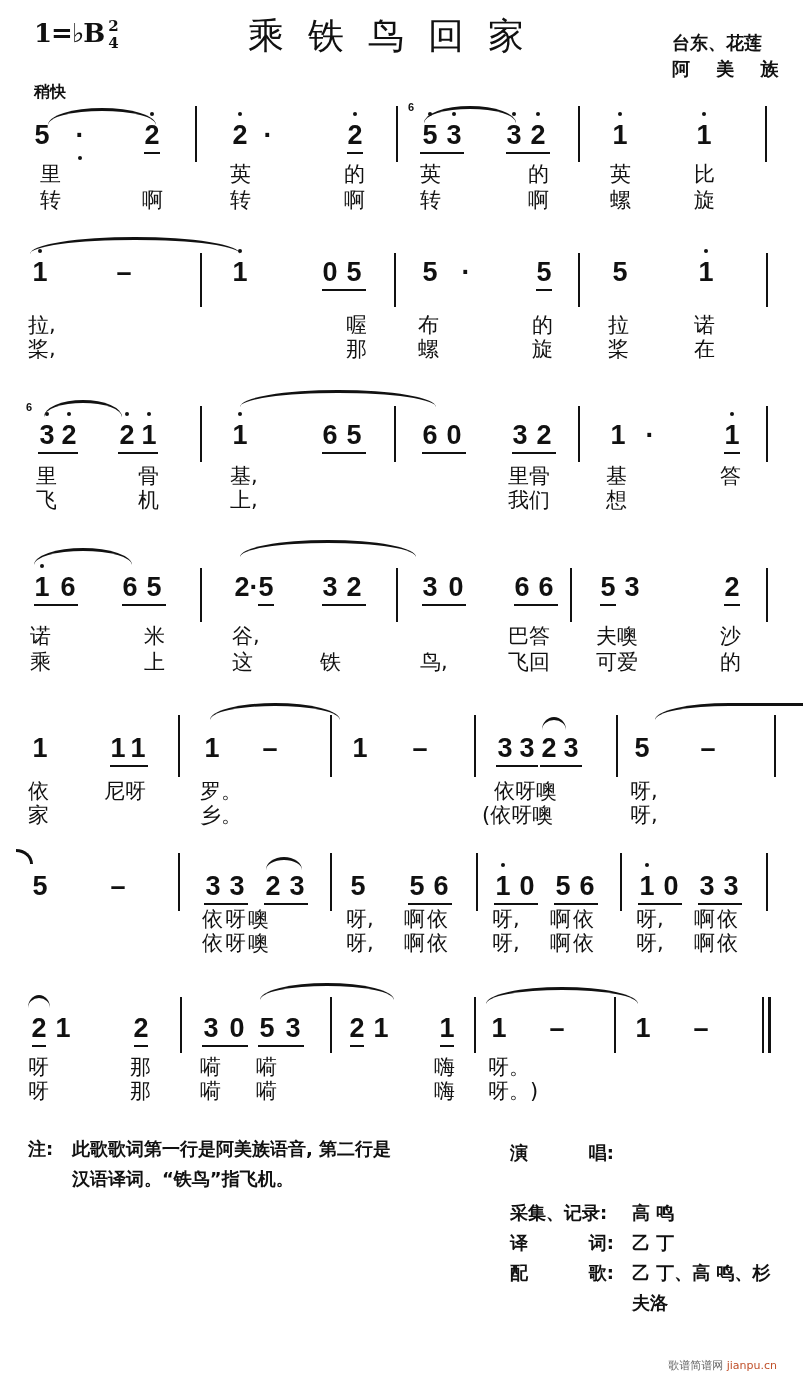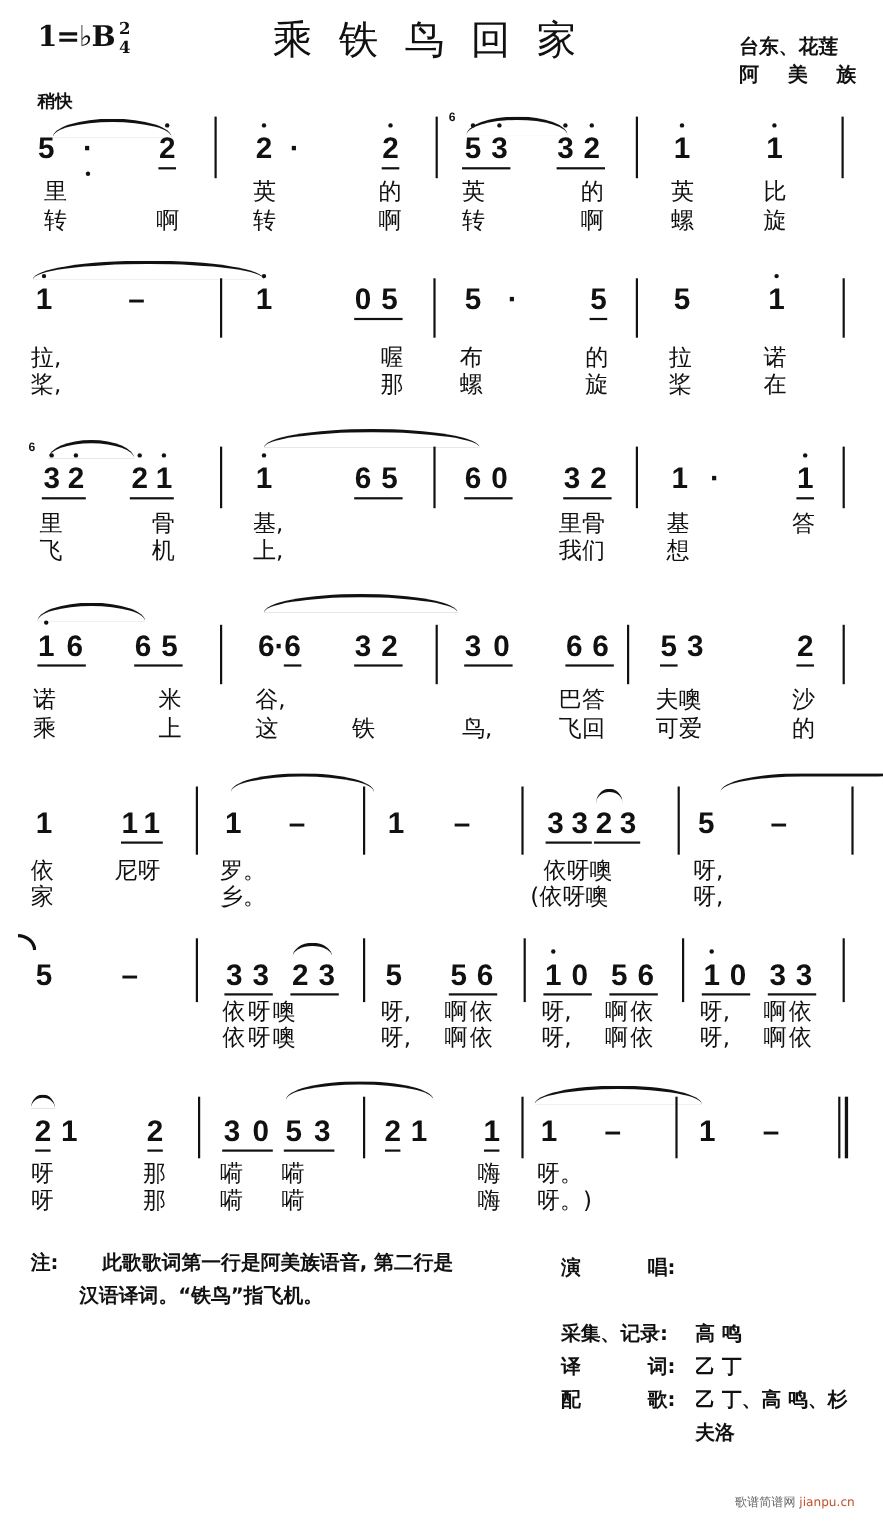--- a/index.html
+++ b/index.html
@@ -166,21 +166,21 @@
 <div class="row" style="top:540px;">
   <div class="slur" style="left:34px;top:8px;width:98px;"></div>
   <div class="note" style="left:30px;top:32px;width:24px;"><span>1</span><span class="dot-hi"></span></div>
   <div class="note" style="left:56px;top:32px;width:24px;"><span>6</span></div>
   <div class="uline" style="left:34px;top:64px;width:44px;"></div>
   <div class="note" style="left:118px;top:32px;width:24px;"><span>6</span></div>
   <div class="note" style="left:142px;top:32px;width:24px;"><span>5</span></div>
   <div class="uline" style="left:122px;top:64px;width:44px;"></div>
   <div class="bar" style="left:200px;top:28px;height:54px;"></div>
   <div class="slur" style="left:240px;top:0px;width:176px;"></div>
-  <div class="note" style="left:232px;top:32px;width:44px;"><span>6·6</span></div>
+  <div class="note" style="left:232px;top:32px;width:44px;"><span>2·5</span></div>
   <div class="uline2" style="left:258px;top:64px;width:16px;"></div>
   <div class="note" style="left:318px;top:32px;width:24px;"><span>3</span></div>
   <div class="note" style="left:342px;top:32px;width:24px;"><span>2</span></div>
   <div class="uline" style="left:322px;top:64px;width:44px;"></div>
   <div class="bar" style="left:396px;top:28px;height:54px;"></div>
   <div class="note" style="left:418px;top:32px;width:24px;"><span>3</span></div>
   <div class="note" style="left:444px;top:32px;width:24px;"><span>0</span></div>
   <div class="uline" style="left:422px;top:64px;width:44px;"></div>
   <div class="note" style="left:510px;top:32px;width:24px;"><span>6</span></div>
   <div class="note" style="left:534px;top:32px;width:24px;"><span>6</span></div>
@@ -334,21 +334,21 @@
   <div class="lyr" style="left:488px;top:80px;">呀。</div>
   <div class="lyr" style="left:28px;top:104px;">呀</div>
   <div class="lyr" style="left:130px;top:104px;">那</div>
   <div class="lyr" style="left:200px;top:104px;">嗬</div>
   <div class="lyr" style="left:256px;top:104px;">嗬</div>
   <div class="lyr" style="left:434px;top:104px;">嗨</div>
   <div class="lyr" style="left:488px;top:104px;">呀。)</div>
 </div>
 
 <div class="note-label" style="left:28px;top:1134px;">注:</div>
-<div class="note-label" style="left:72px;top:1134px;margin-left:21px;">此歌歌词第一行是阿美族语音, 第二行是</div>
+<div class="note-label" style="left:72px;top:1134px;">此歌歌词第一行是阿美族语音, 第二行是</div>
 <div class="note-label" style="left:72px;top:1164px;">汉语译词。“铁鸟”指飞机。</div>
 
 <div class="credits">
   <div class="r">
     <div class="k">
         <span>演</span>
         <span>唱:</span>
       </div>
   </div>
   <div class="r" style="margin-top:30px;">

